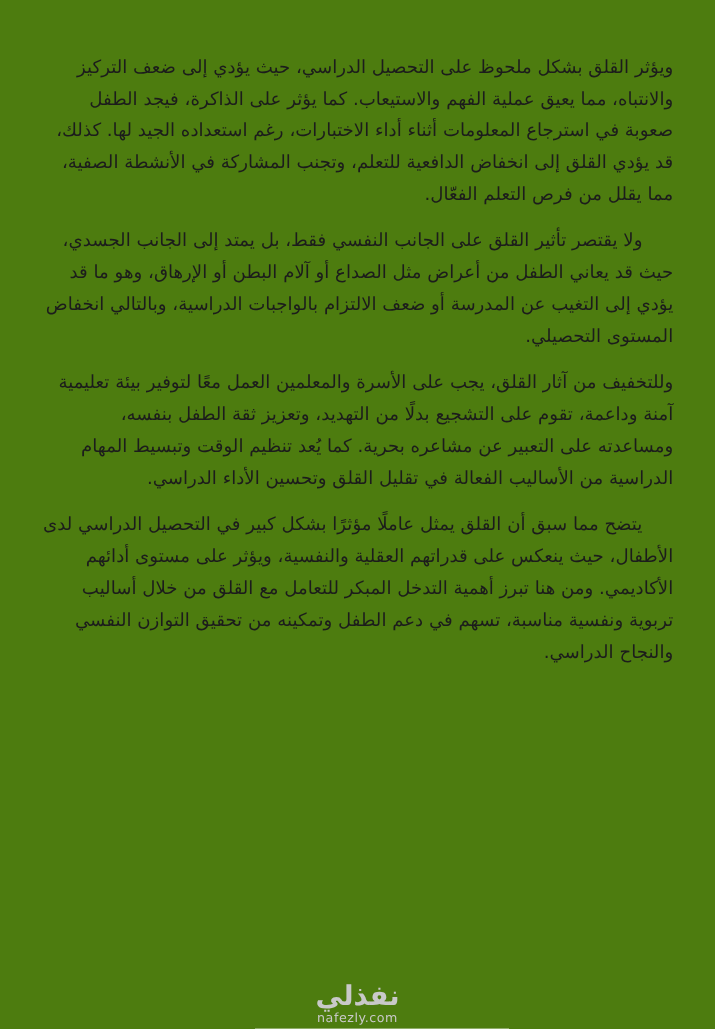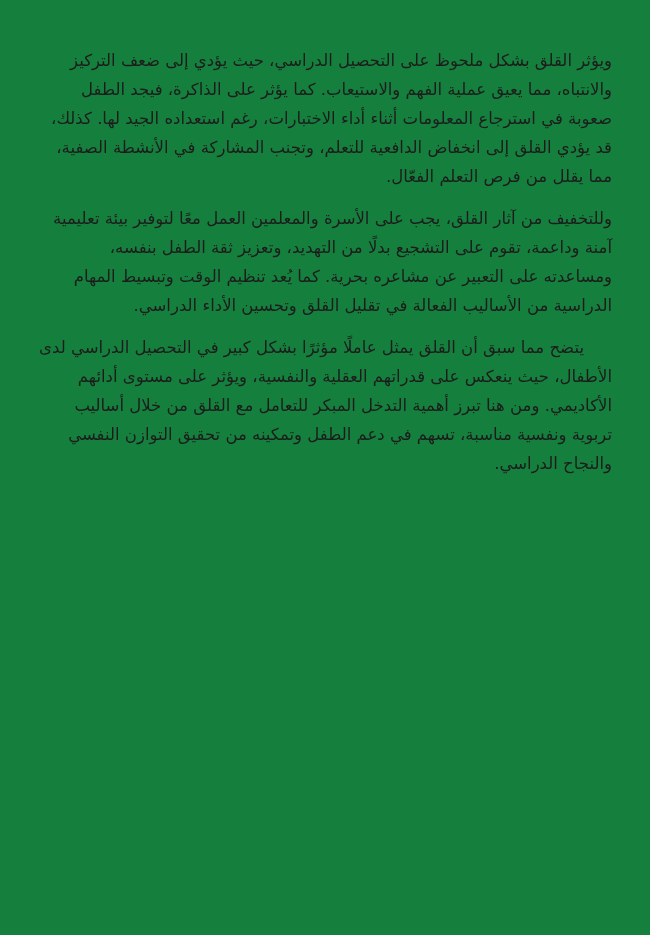--- a/index.html
+++ b/index.html
@@ -10,21 +10,21 @@
   body {
     width: 650px;
     height: 935px;
     position: relative;
     overflow: hidden;
     font-family: "DejaVu Sans", "Liberation Serif", sans-serif;
   }
   .page {
     position: absolute;
     inset: 0;
-    background: #15803d;
+    background: #4d7c0f;
   }
   .doc-text {
     direction: rtl;
     text-align: right;
     padding: 46px 38px 0 38px;
     color: #1c1c1c;
     font-size: 16.5px;
     line-height: 29px;
   }
   .doc-text p {
@@ -61,17 +61,22 @@
     letter-spacing: 0.5px;
     margin-top: 1px;
   }
 </style>
 </head>
 <body>
 
 <div class="page">
   <div class="doc-text">
     <p>ويؤثر القلق بشكل ملحوظ على التحصيل الدراسي، حيث يؤدي إلى ضعف التركيز والانتباه، مما يعيق عملية الفهم والاستيعاب. كما يؤثر على الذاكرة، فيجد الطفل صعوبة في استرجاع المعلومات أثناء أداء الاختبارات، رغم استعداده الجيد لها. كذلك، قد يؤدي القلق إلى انخفاض الدافعية للتعلم، وتجنب المشاركة في الأنشطة الصفية، مما يقلل من فرص التعلم الفعّال.</p>
+    <p class="indent">ولا يقتصر تأثير القلق على الجانب النفسي فقط، بل يمتد إلى الجانب الجسدي، حيث قد يعاني الطفل من أعراض مثل الصداع أو آلام البطن أو الإرهاق، وهو ما قد يؤدي إلى التغيب عن المدرسة أو ضعف الالتزام بالواجبات الدراسية، وبالتالي انخفاض المستوى التحصيلي.</p>
     <p>وللتخفيف من آثار القلق، يجب على الأسرة والمعلمين العمل معًا لتوفير بيئة تعليمية آمنة وداعمة، تقوم على التشجيع بدلًا من التهديد، وتعزيز ثقة الطفل بنفسه، ومساعدته على التعبير عن مشاعره بحرية. كما يُعد تنظيم الوقت وتبسيط المهام الدراسية من الأساليب الفعالة في تقليل القلق وتحسين الأداء الدراسي.</p>
     <p class="indent">يتضح مما سبق أن القلق يمثل عاملًا مؤثرًا بشكل كبير في التحصيل الدراسي لدى الأطفال، حيث ينعكس على قدراتهم العقلية والنفسية، ويؤثر على مستوى أدائهم الأكاديمي. ومن هنا تبرز أهمية التدخل المبكر للتعامل مع القلق من خلال أساليب تربوية ونفسية مناسبة، تسهم في دعم الطفل وتمكينه من تحقيق التوازن النفسي والنجاح الدراسي.</p>
   </div>
 
+  <div class="watermark" style="color: rgb(201, 201, 201);">
+    <div class="logo">نفذلي</div>
+    <div class="site">nafezly.com</div>
+  </div>
 </div>
 
 </body></html>

